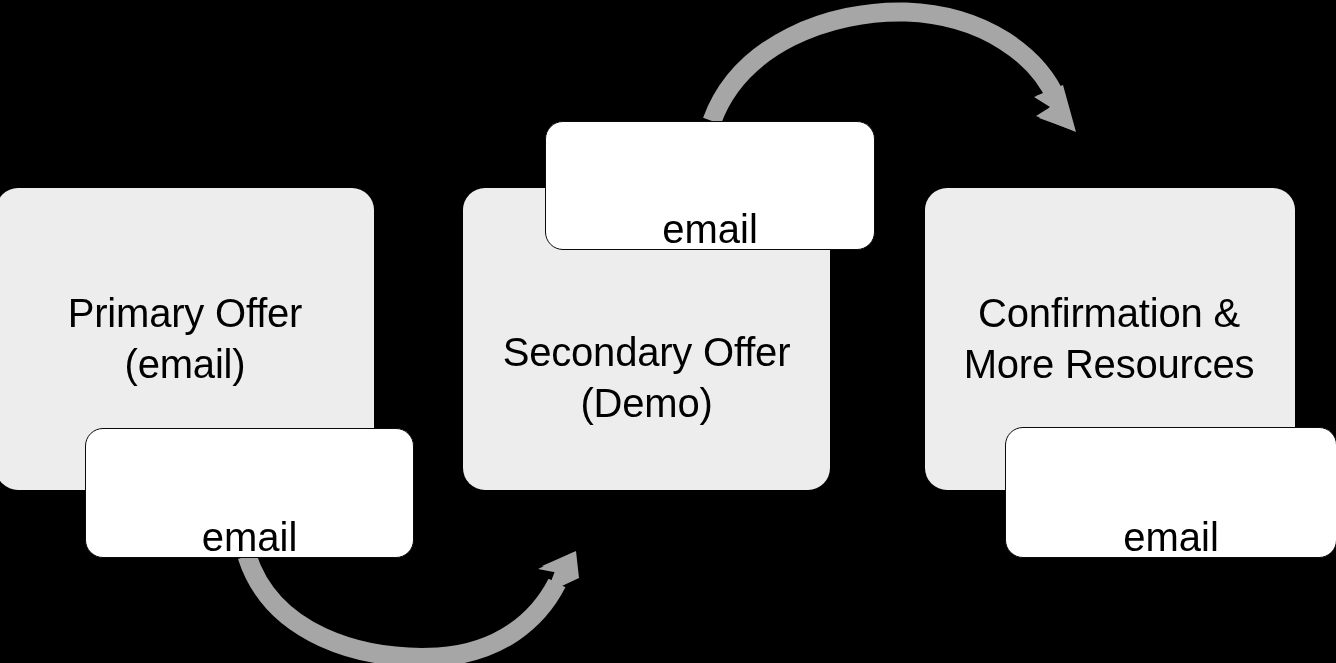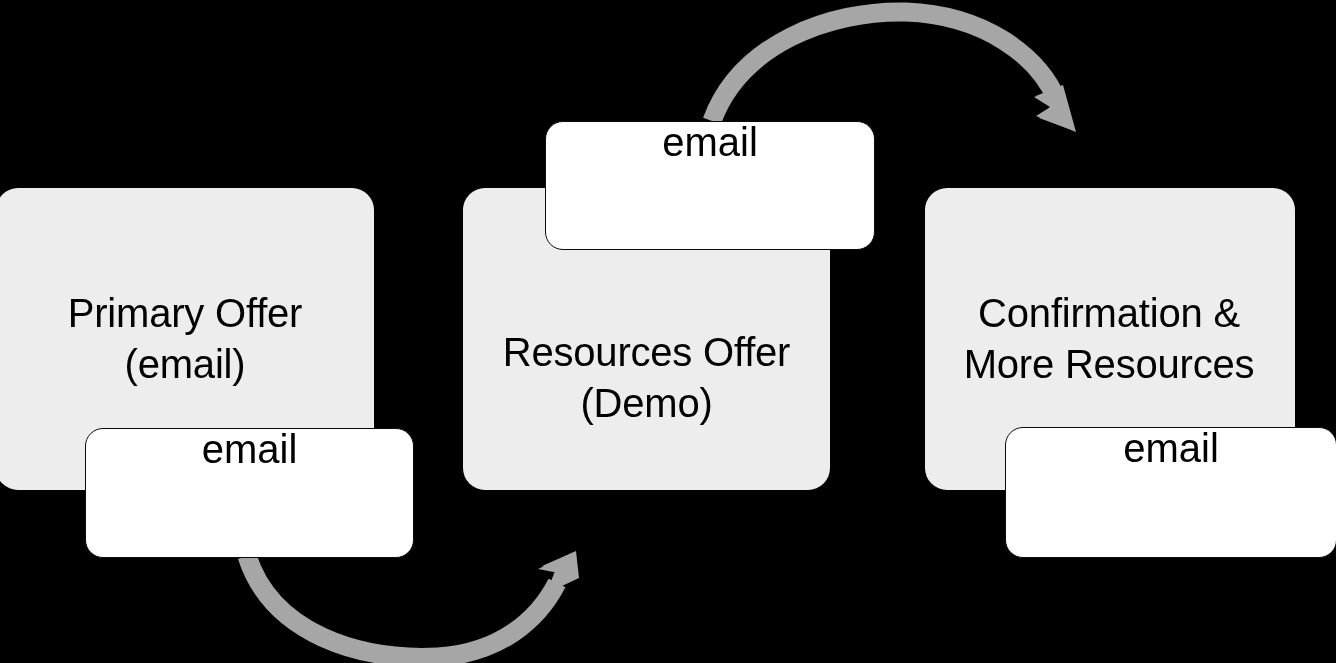--- a/index.html
+++ b/index.html
@@ -34,21 +34,21 @@
   .stage-box .label-inner {
     width: 100%;
     white-space: pre-line;
   }
   .email-box {
     position: absolute;
     background: #FFFFFF;
     border: 1.6px solid #0A0A0A;
     border-radius: 18px;
     display: flex;
-    align-items: flex-start;
+    align-items: flex-end;
     justify-content: center;
     text-align: center;
     color: #000000;
     font-size: 40px;
     line-height: 1;
     box-sizing: border-box;
     z-index: 5;
   }
   .arrow-layer {
     position: absolute;
@@ -88,21 +88,21 @@
   <div class="stage-box" style="left:-4px; top:188px; width:378px; height:302px;">
     <span class="label-inner">Primary Offer
 (email)</span>
   </div>
 
   <div class="email-box" style="left:85px; top:428px; width:329px; height:130px;">
     <span>email</span>
   </div>
 
   <div class="stage-box" style="left:463px; top:188px; width:367px; height:302px; padding-top:78px;">
-    <span class="label-inner">Resources Offer
+    <span class="label-inner">Secondary Offer
 (Demo)</span>
   </div>
 
   <div class="email-box" style="left:545px; top:121px; width:330px; height:129px;">
     <span>email</span>
   </div>
 
   <div class="stage-box" style="left:925px; top:188px; width:370px; height:302px;padding-left:8px;">
     <span class="label-inner">Confirmation &amp;
 More Resources</span>

